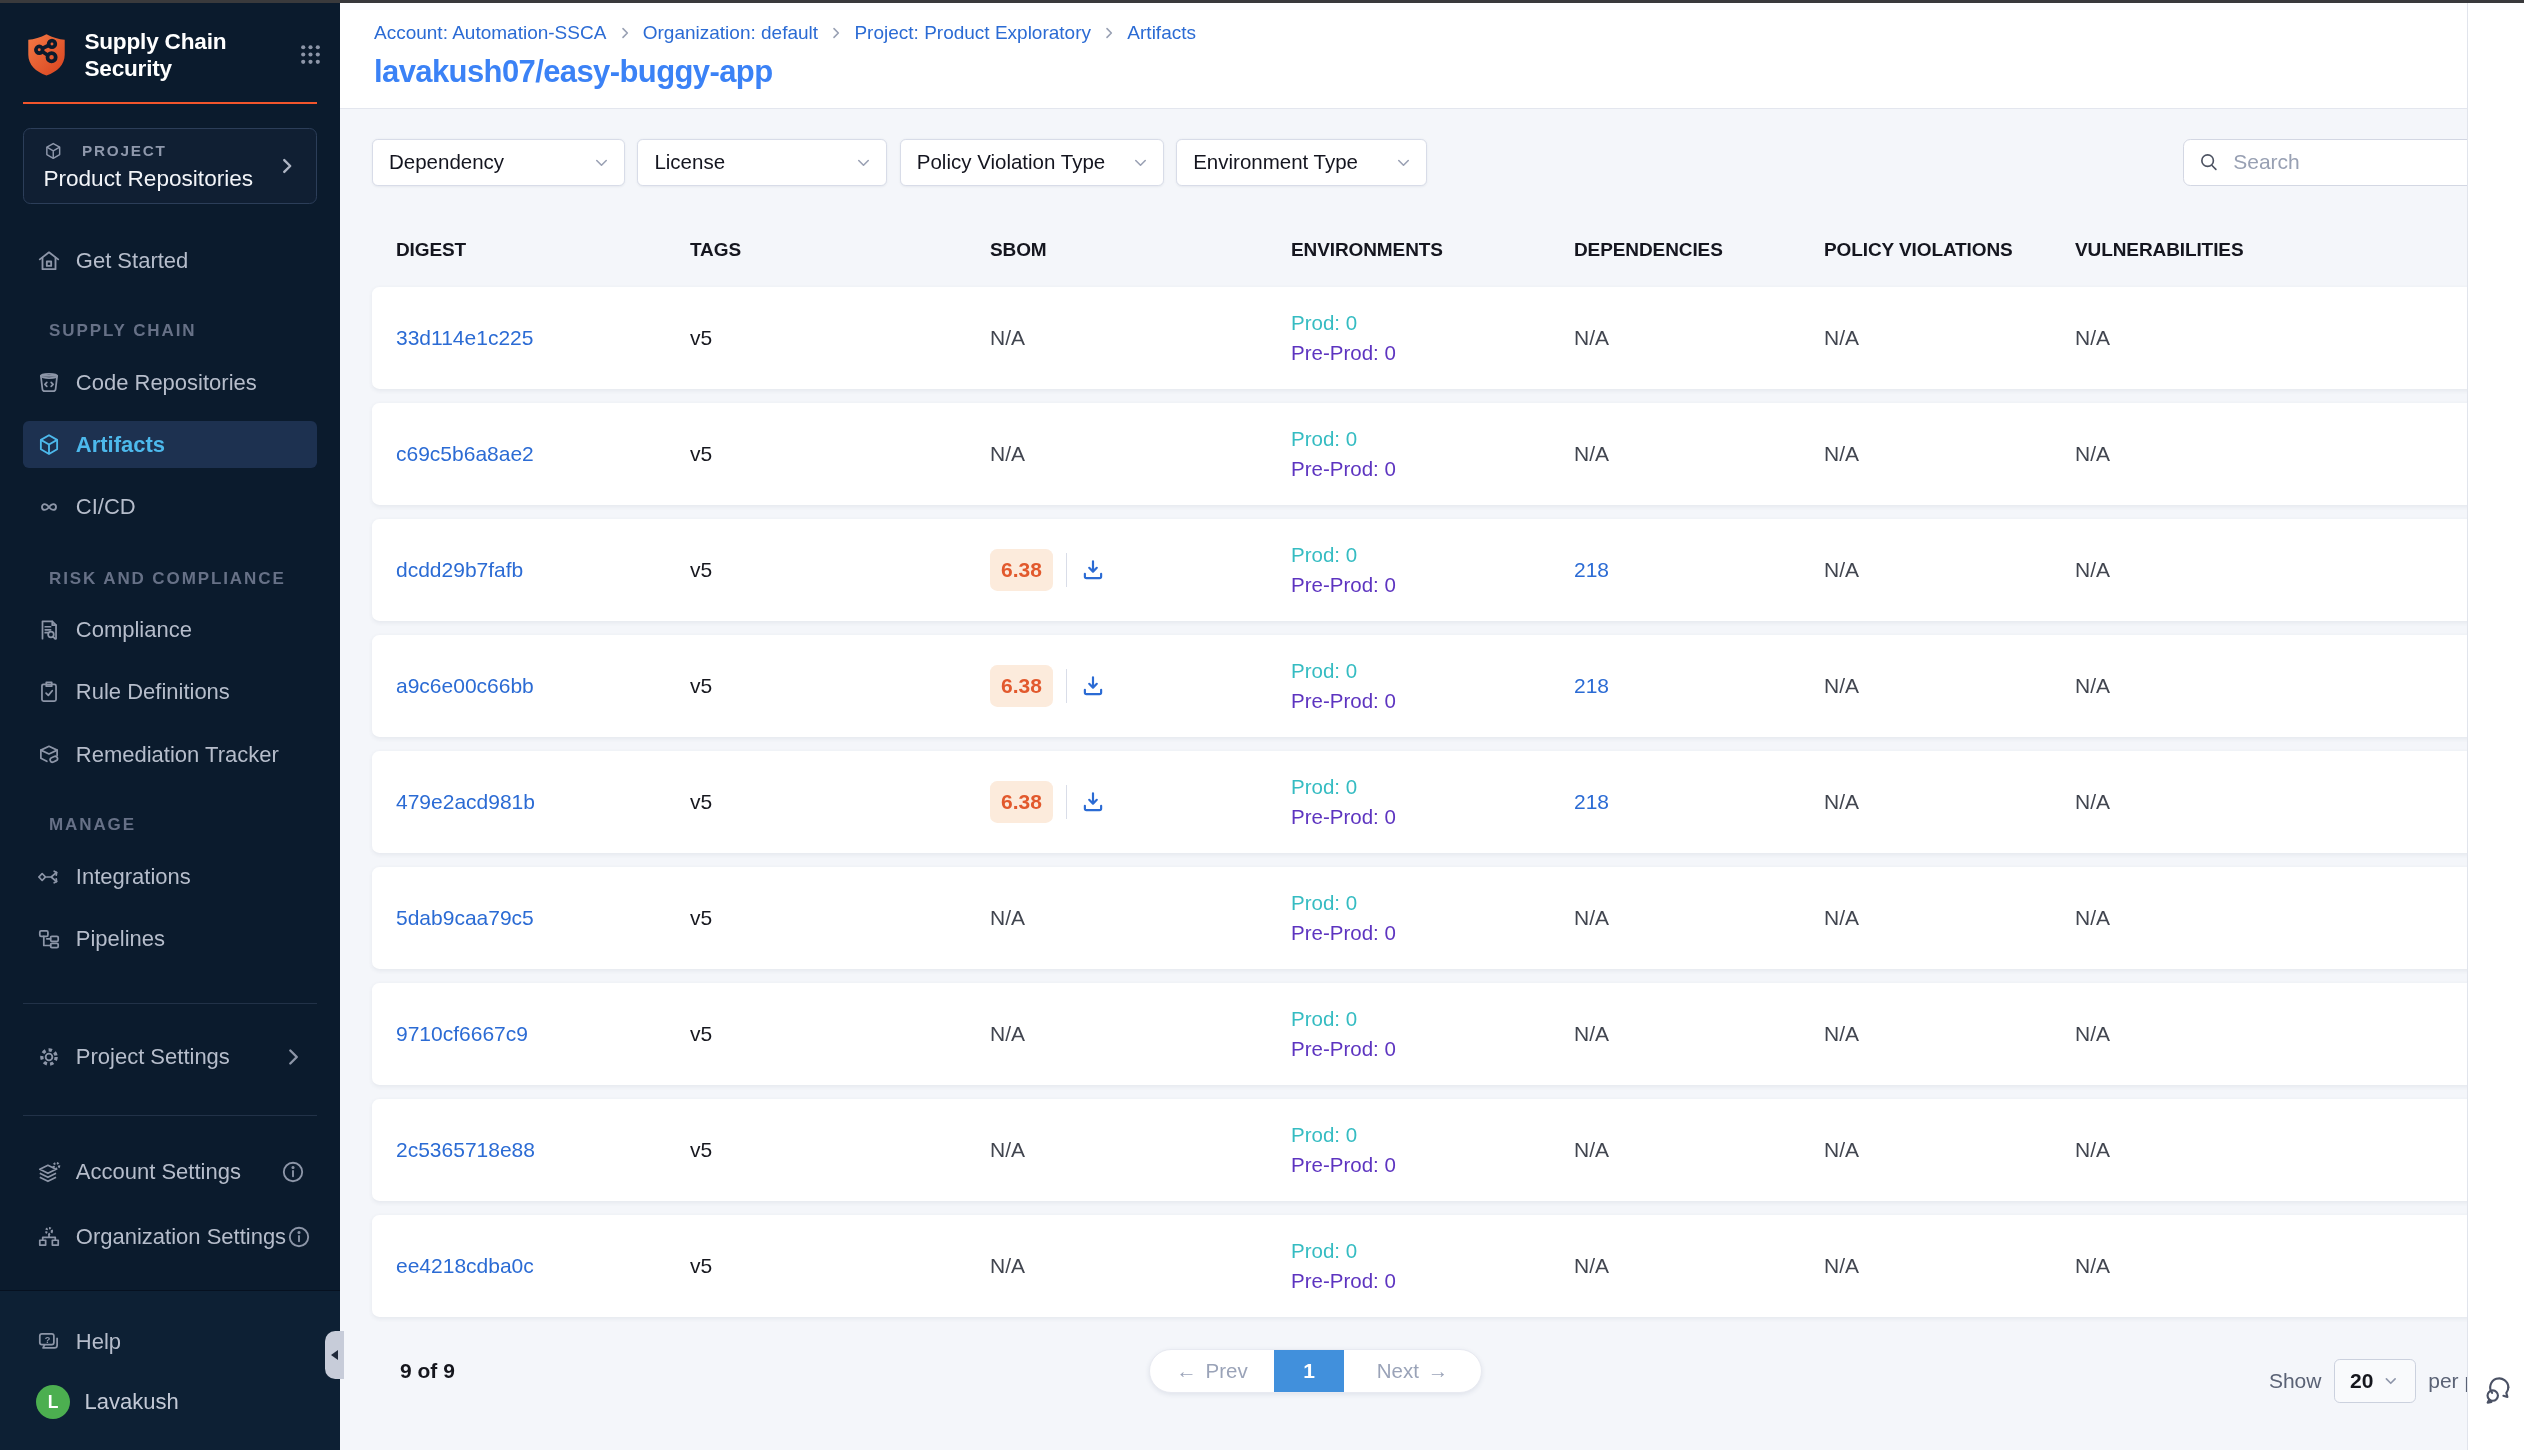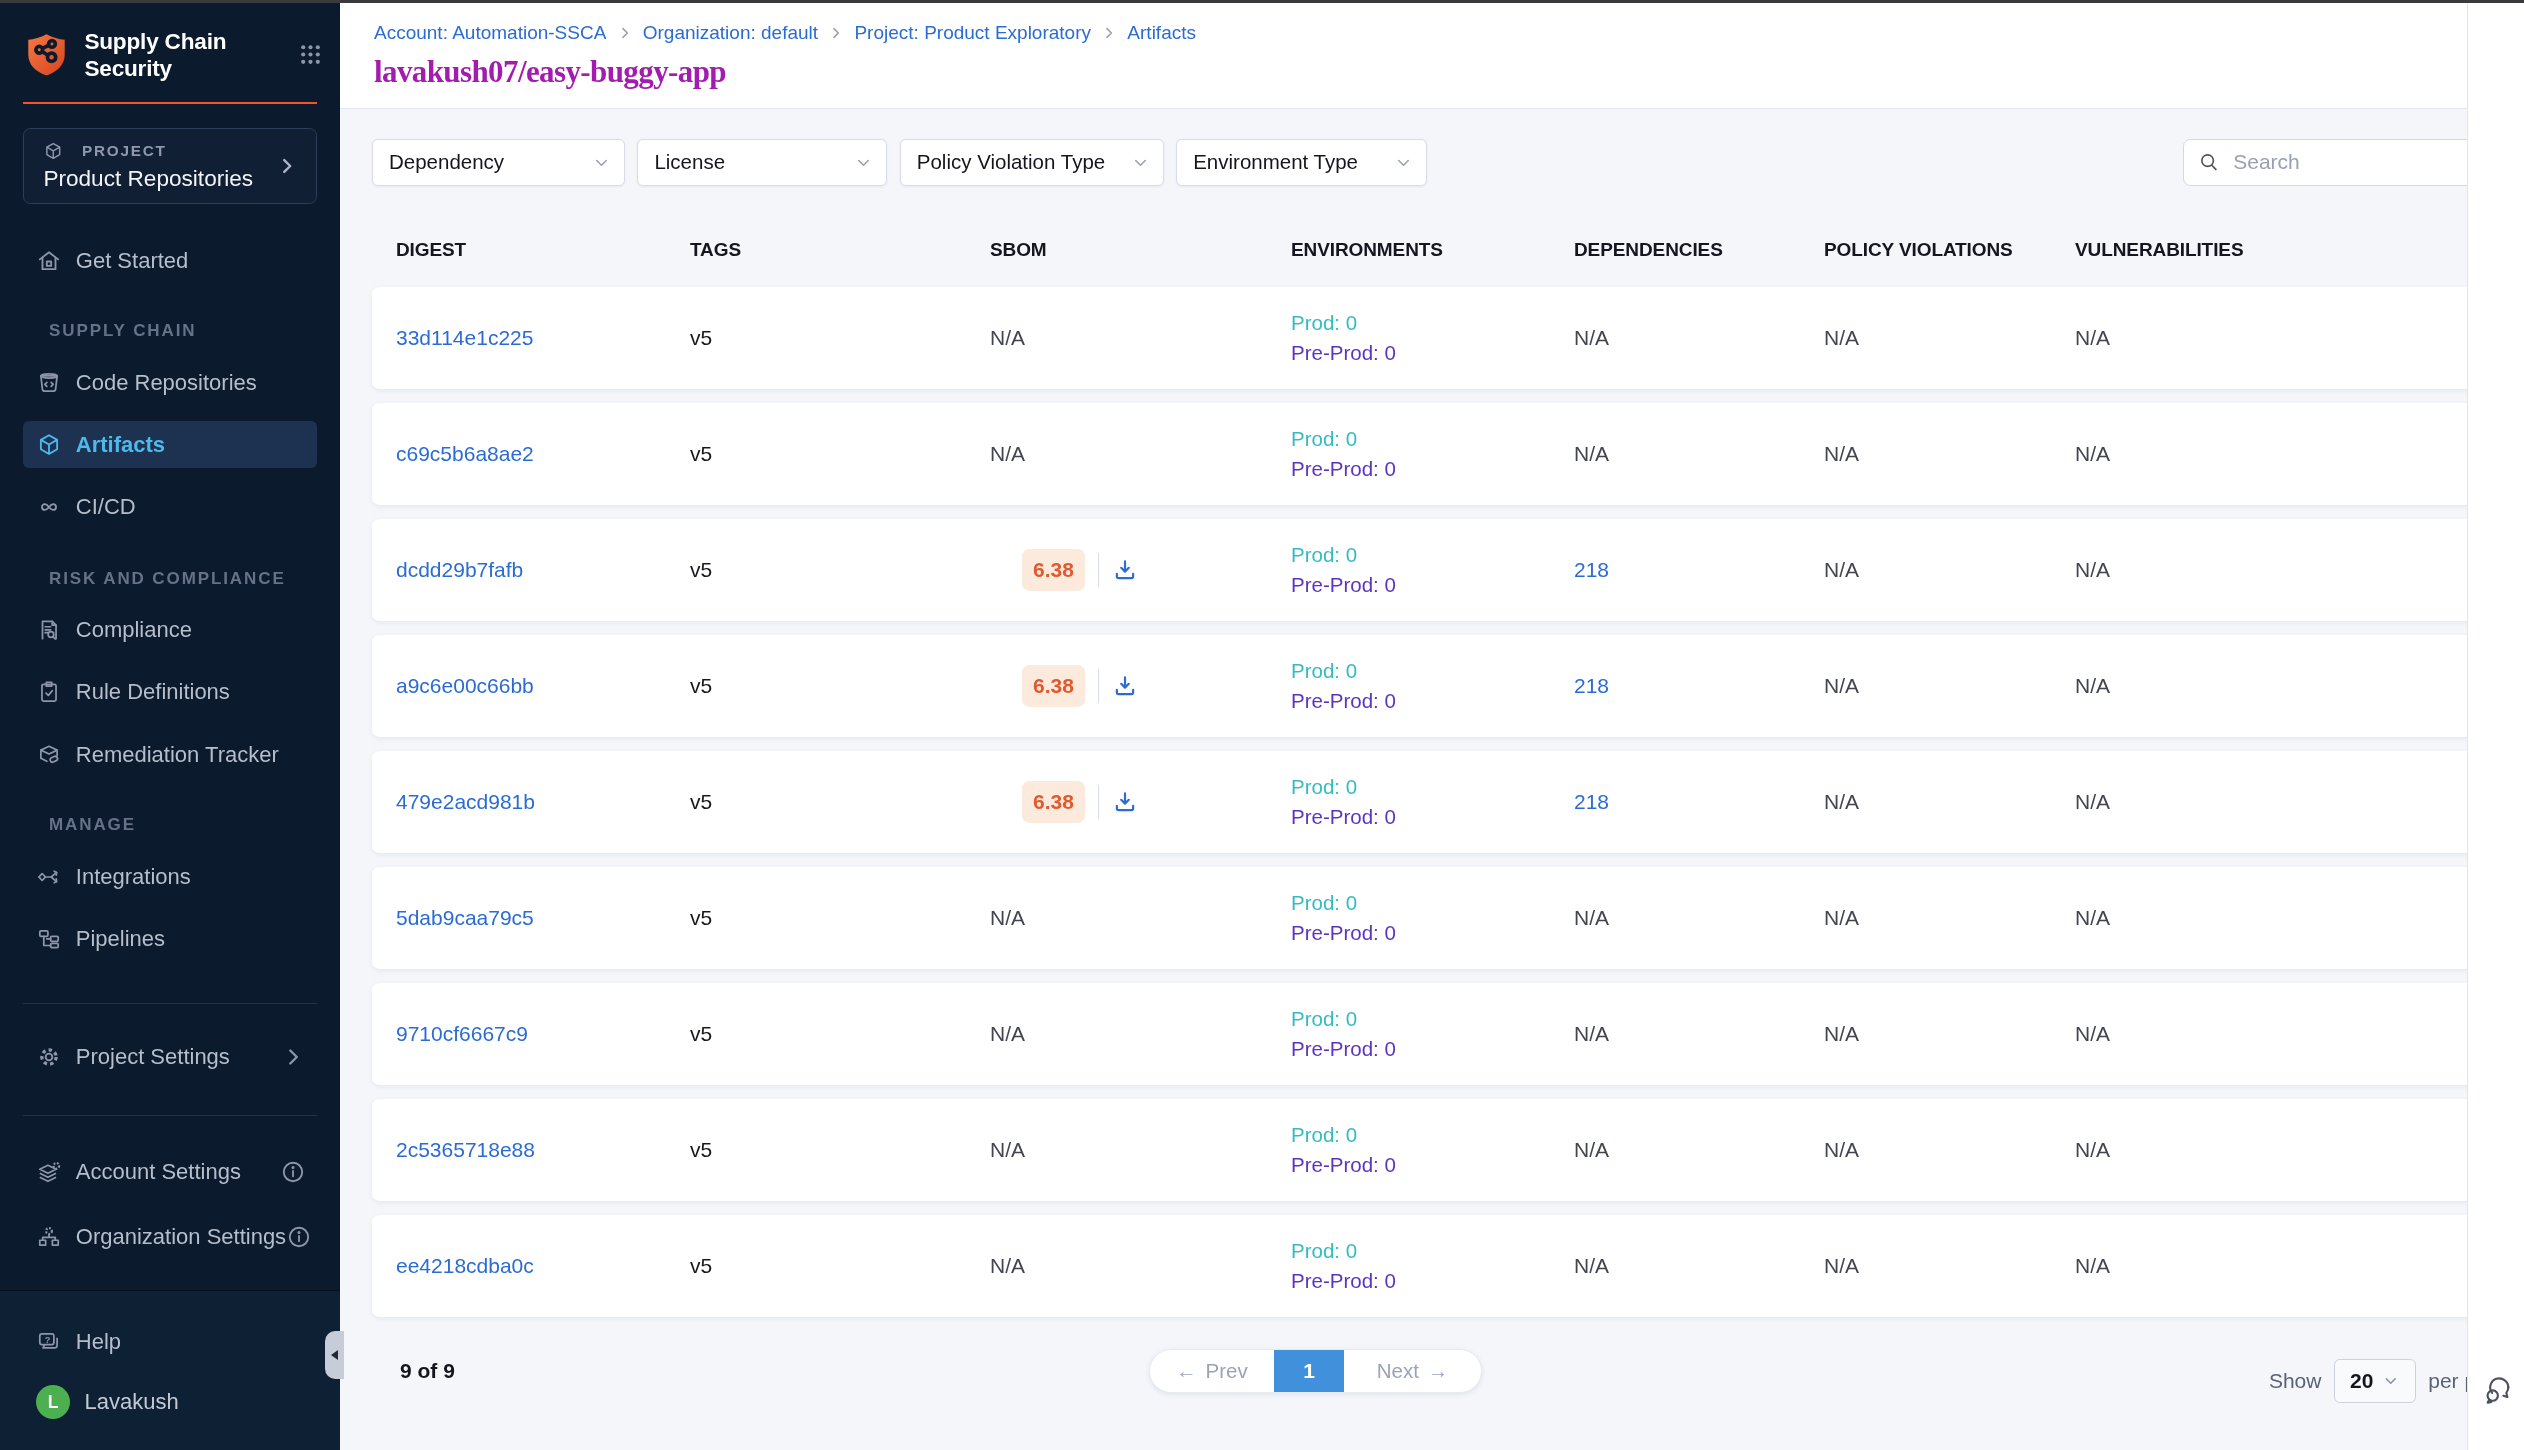--- a/index.html
+++ b/index.html
@@ -44,41 +44,41 @@
   .user-name { margin-left:14.6px; color:#c3c9d6; font-size:22px; }
   .collapse-handle { position:absolute; right:-4.4px; top:1331px; width:19px; height:48px; background:#c7ccd9; border-radius:10.2px 0 0 10.2px; z-index:50; display:flex; align-items:center; justify-content:center; cursor:pointer; }
   .collapse-handle::before { content:""; width:0; height:0; border-top:5.8px solid transparent; border-bottom:5.8px solid transparent; border-right:7.3px solid #20293a; }
 
   
   .main { flex:1 1 auto; width:2127px; background:#f4f6fa; padding-top:2.9px; }
   .page-header { height:106px; background:#fff; border-bottom:0.7px solid #e3e6ee; padding:19px 0 0 34px; }
   .breadcrumb { display:flex; align-items:center; gap:10.2px; font-size:19px; }
   .breadcrumb a { color:#2b6bd4; text-decoration:none; cursor:pointer; }
   .crumb-sep { width:16px; height:16px; color:#98a0b3; }
-  .page-title { margin-top:10.2px; font-size:31px; font-weight:700; color:#a21caf; letter-spacing:-0.6px;font-family:Liberation Serif, serif; }
+  .page-title { margin-top:10.2px; font-size:31px; font-weight:700; color:#3b82f6; letter-spacing:-0.6px; }
 
   .content { padding:0 12.4px 0 32px; }
   .filters-row { display:flex; align-items:center; margin-top:30px; gap:12.4px; }
   .select { width:253px; height:47px; background:#fff; border:0.7px solid #d8dce8; border-radius:5.8px; box-shadow:0 0.7px 2.2px rgba(40,50,80,.07); display:flex; align-items:center; padding:0 13px 0 16px; font-size:20.5px; color:#14151f; cursor:pointer; }
   .select.w2{width:250px;} .select.w3{width:264px;} .select.w4{width:251px;}
   .select .chev { margin-left:auto; width:19px; height:19px; color:#9aa1b4; }
   .searchbox { margin-left:auto; margin-right:13px; width:317px; height:47px; border:0.7px solid #d3d7e3; border-radius:7.3px; background:#fff; display:flex; align-items:center; padding:0 14.6px; }
   .searchbox svg { width:22px; height:22px; color:#4c5261; flex:0 0 22px; }
   .searchbox input { border:0; outline:0; margin-left:13px; width:100%; font-size:21px; font-family:inherit; color:#14151f; background:transparent; }
   .searchbox input::placeholder { color:#98a0b3; }
 
   .grid { display:grid; grid-template-columns:294px 300px 301px 283px 250px 251px 1fr; align-items:center; padding-left:24px; }
   .table-header { margin-top:42px; height:44px; font-size:19px; font-weight:700; color:#15161f; letter-spacing:-0.1px; }
   .rows { margin-top:15.3px; }
   .row { height:102px; background:#fff; border-radius:7.3px; margin-bottom:14px; box-shadow:0 1.5px 4.4px rgba(40,50,80,.07); }
   .cell { font-size:21px; color:#17181f; }
   .cell a { text-decoration:none; cursor:pointer; }
   .digest a { color:#2b6bd4; }
   .na { color:#41454f; }
-  .sbom-group { display:flex; align-items:center;margin-left:32px; }
+  .sbom-group { display:flex; align-items:center; }
   .badge { background:#fcebdc; color:#e2592d; font-weight:700; font-size:21px; border-radius:7.3px; padding:8.8px 11px; }
   .vdiv { width:1.5px; height:34px; background:#d9dde8; margin:0 13px; }
   .dl { width:26px; height:26px; color:#2b6bd4; cursor:pointer; }
   .dl svg { width:26px; height:26px; }
   .env { display:flex; flex-direction:column; gap:6.6px; font-size:20.5px; font-weight:500; }
   .prod { color:#35bcc2; }
   .preprod { color:#5d34c0; }
   .deps a { color:#2b6bd4;margin-top:42px; }
 
   .pagination { position:relative; height:44px; margin-top:32px; }

